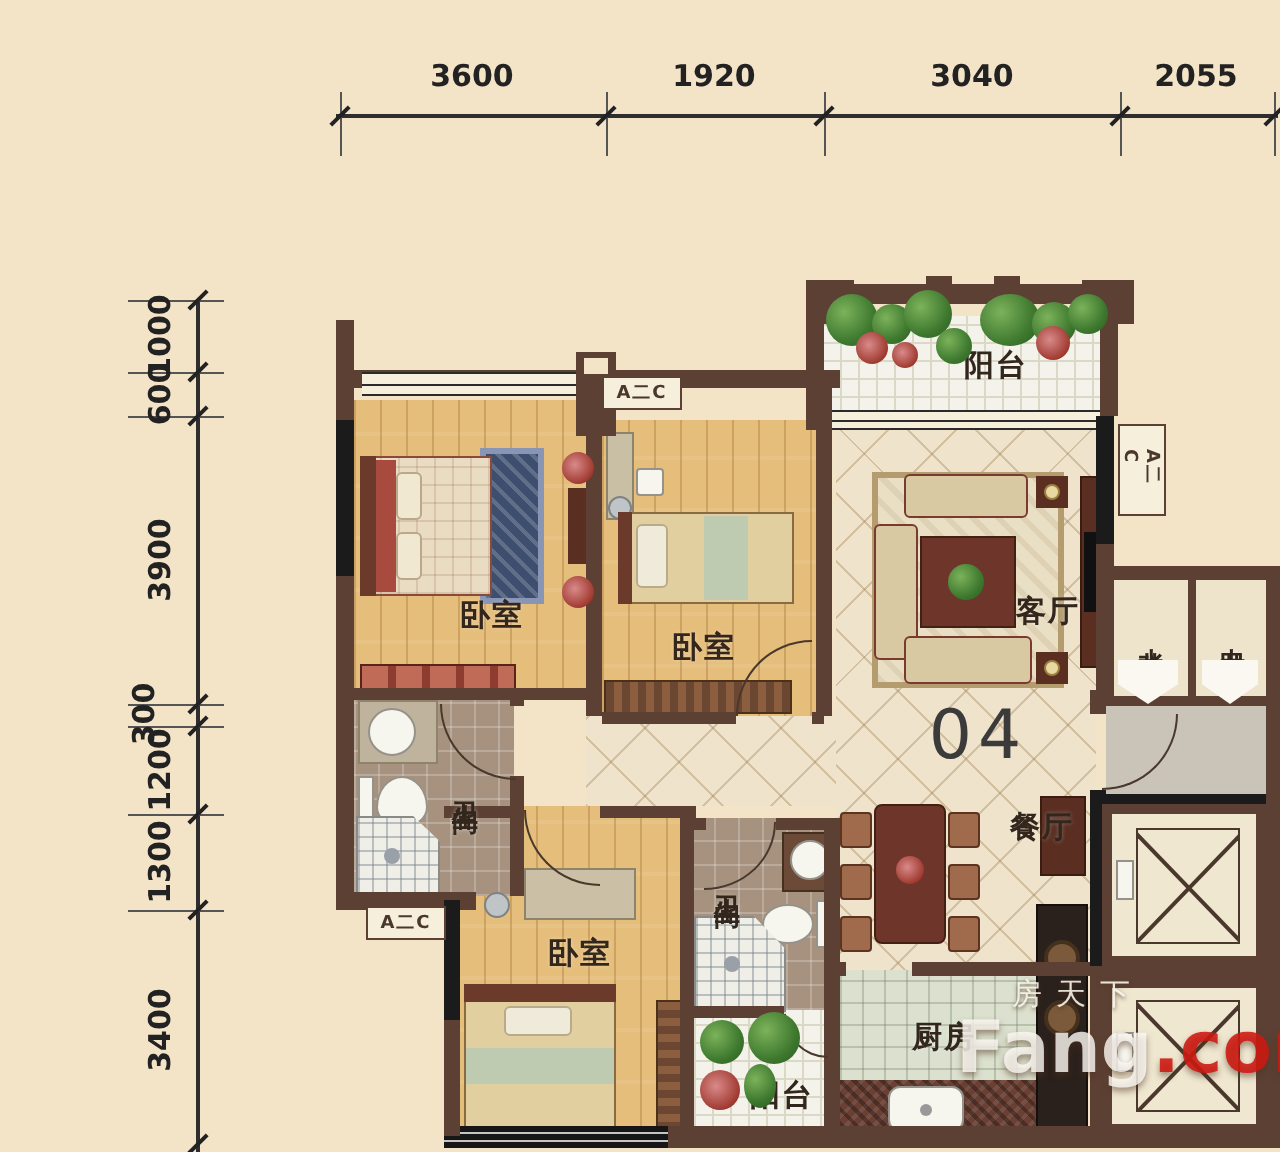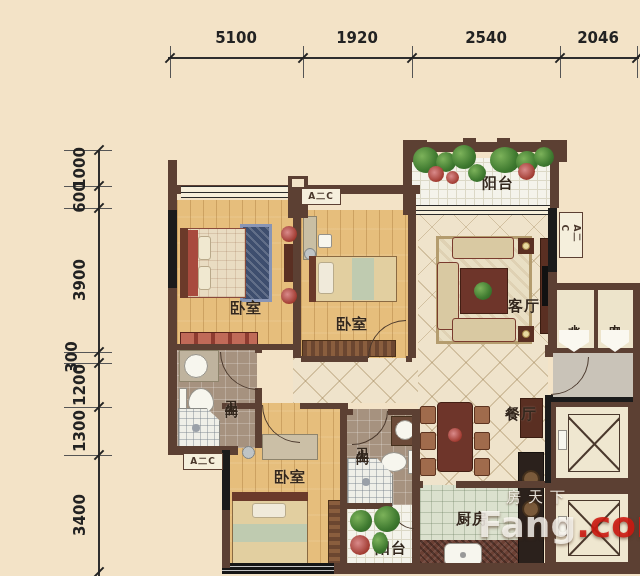--- a/index.html
+++ b/index.html
@@ -60,24 +60,24 @@
     <div class="guide" style="left:170px;top:46px;width:1px;height:32px;"></div>
     <div class="guide" style="left:303px;top:46px;width:1px;height:32px;"></div>
     <div class="guide" style="left:412px;top:46px;width:1px;height:32px;"></div>
     <div class="guide" style="left:560px;top:46px;width:1px;height:32px;"></div>
     <div class="guide" style="left:637px;top:46px;width:1px;height:32px;"></div>
     <div class="tick" style="left:170px;top:58px;"></div>
     <div class="tick" style="left:303px;top:58px;"></div>
     <div class="tick" style="left:412px;top:58px;"></div>
     <div class="tick" style="left:560px;top:58px;"></div>
     <div class="tick" style="left:637px;top:58px;"></div>
-    <div class="dnum" style="left:236px;top:38px;">5100</div>
+    <div class="dnum" style="left:236px;top:38px;">3600</div>
     <div class="dnum" style="left:357px;top:38px;">1920</div>
-    <div class="dnum" style="left:486px;top:38px;">2540</div>
-    <div class="dnum" style="left:598px;top:38px;">2046</div>
+    <div class="dnum" style="left:486px;top:38px;">3040</div>
+    <div class="dnum" style="left:598px;top:38px;">2055</div>
   </div>
 
   <div>
     <div class="dline" style="left:98px;top:150px;width:1.5px;height:426px;"></div>
     <div class="guide" style="left:64px;top:150px;width:48px;height:1px;"></div>
     <div class="guide" style="left:64px;top:186px;width:48px;height:1px;"></div>
     <div class="guide" style="left:64px;top:208px;width:48px;height:1px;"></div>
     <div class="guide" style="left:64px;top:352px;width:48px;height:1px;"></div>
     <div class="guide" style="left:64px;top:363px;width:48px;height:1px;"></div>
     <div class="guide" style="left:64px;top:407px;width:48px;height:1px;"></div>
@@ -290,19 +290,20 @@
   <div class="rl" style="left:290px;top:477px;">卧室</div>
   <div class="rl" style="left:524px;top:306px;">客厅</div>
   <div class="rl" style="left:521px;top:414px;">餐厅</div>
   <div class="rl" style="left:472px;top:519px;">厨房</div>
   <div class="rl" style="left:498px;top:183px;">阳台</div>
   <div class="rl" style="left:391px;top:548px;">阳台</div>
   <div class="rl vert" style="left:231px;top:393px;font-size:13px;">卫生间</div>
   <div class="rl vert" style="left:362px;top:440px;font-size:13px;">卫生间</div>
   <div class="rl vert" style="left:574px;top:316px;font-size:13px;">水井</div>
   <div class="rl vert" style="left:615px;top:316px;font-size:13px;">电井</div>
+  <div class="unit" style="left:489px;top:368px;">04</div>
 
   <div class="wm" style="left:478px;top:490px;">
     <span class="cn">房天下</span>
     <span class="en"><span>Fang</span><span class="dotcom">.com</span></span>
   </div>
 
 </div>
 
 </body></html>

